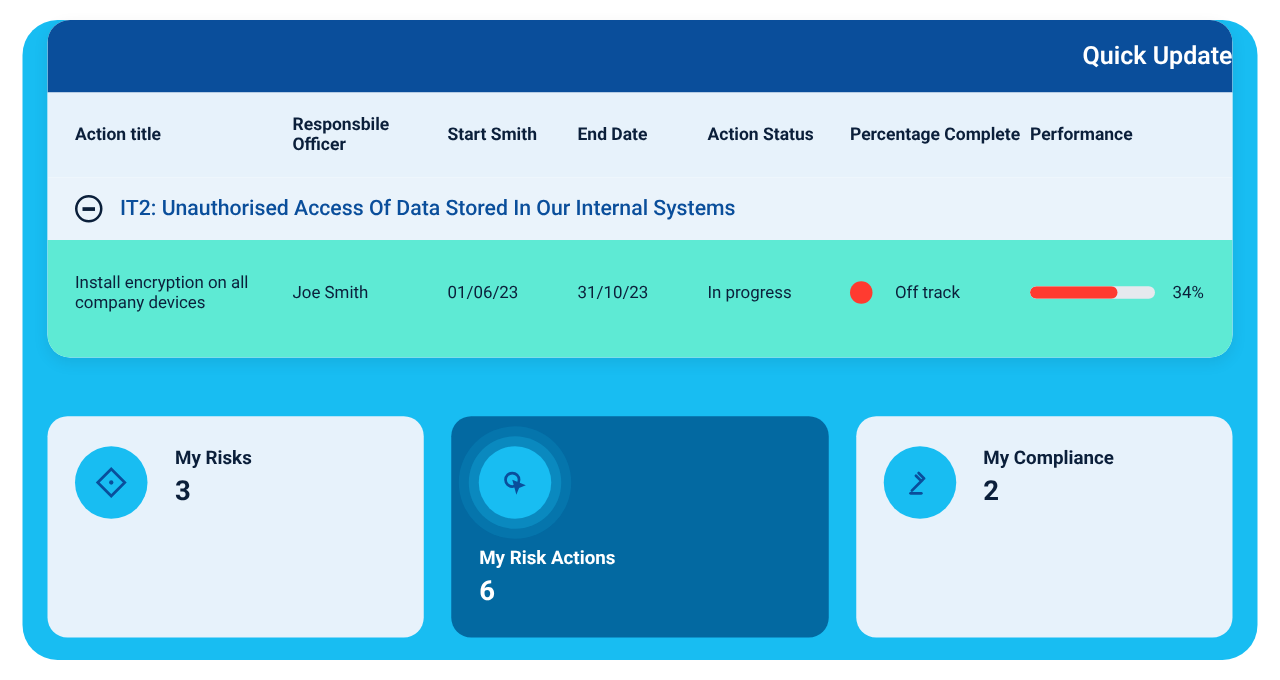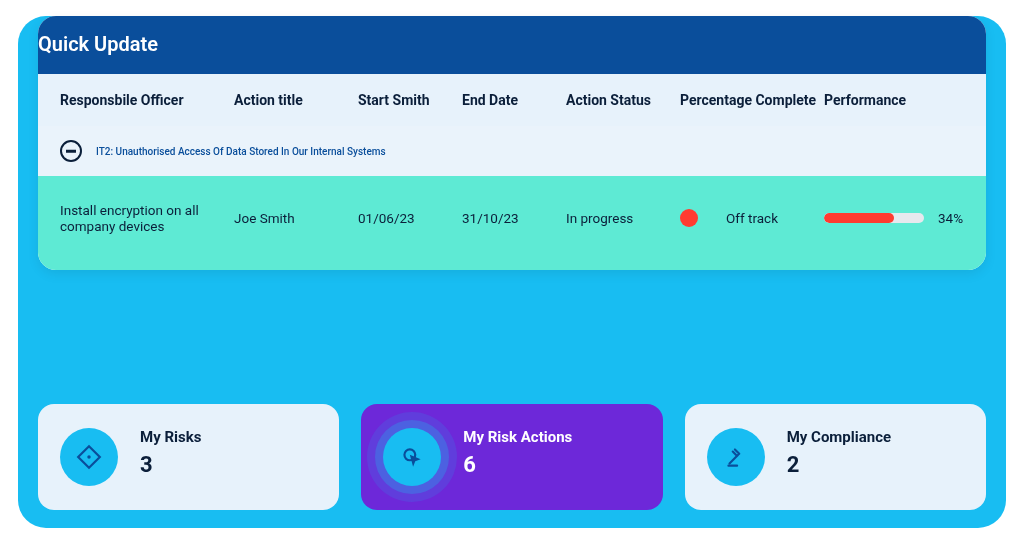--- a/index.html
+++ b/index.html
@@ -27,21 +27,21 @@
     left: 20px;
     right: 20px;
     background: #fff;
     border-radius: 18px;
     overflow: hidden;
     box-shadow: 0 4px 12px rgba(0,0,0,0.08);
   }
   .panel-header {
     background: #0a4e9b;
     color: #fff;
-    text-align: left;
+    text-align: right;
     font-weight: 600;
     font-size: 20px;
     padding: 16px 0 18px;
   }
   .thead {
     display: grid;
     grid-template-columns: 170px 120px 100px 100px 110px 140px 180px 30px;
     align-items: center;
     padding: 18px 22px;
     background: #e7f2fb;
@@ -50,21 +50,21 @@
     font-size: 14px;
     gap: 4px;
   }
   .group-row {
     display: flex;
     align-items: center;
     gap: 14px;
     padding: 14px 22px;
     background: #eaf3fb;
     color: #0a4e9b;
-    font-size: 10px;
+    font-size: 17px;
     font-weight: 500;
   }
   .collapse-icon {
     width: 22px;
     height: 22px;
     border: 2.5px solid #0b1f3a;
     border-radius: 50%;
     position: relative;
     flex-shrink: 0;
   }
@@ -84,21 +84,21 @@
     align-items: center;
     padding: 26px 22px 36px;
     background: #5eead4;
     color: #0b1f3a;
     font-size: 13.5px;
     gap: 4px;
   }
   .perf-cell {
     display: flex;
     align-items: center;
-    gap: 28px;
+    gap: 18px;
   }
   .dot-red {
     width: 18px;
     height: 18px;
     border-radius: 50%;
     background: #ff3b30;
   }
   .pct-cell {
     display: flex;
     align-items: center;
@@ -129,22 +129,23 @@
   .card {
     background: #e7f2fb;
     border-radius: 16px;
     padding: 24px 22px;
     display: flex;
     align-items: flex-start;
     gap: 22px;
     color: #0b1f3a;
   }
   .card.active {
-    background: #6d28d9;
+    background: #0369a1;
     color: #fff;
+    flex-direction: column;
   }
   .icon-circle {
     width: 58px;
     height: 58px;
     border-radius: 50%;
     background: #18bdf2;
     display: flex;
     align-items: center;
     justify-content: center;
     flex-shrink: 0;
@@ -169,22 +170,22 @@
 </style>
 </head>
 <body>
 
 <div class="outer-frame">
 
   <div class="panel">
     <div class="panel-header">Quick Update</div>
 
     <div class="thead">
+      <div>Action title</div>
       <div>Responsbile Officer</div>
-      <div>Action title</div>
       <div>Start Smith</div>
       <div>End Date</div>
       <div>Action Status</div>
       <div>Percentage Complete</div>
       <div>Performance</div>
       <div></div>
     </div>
 
     <div class="group-row">
       <span class="collapse-icon"></span>

